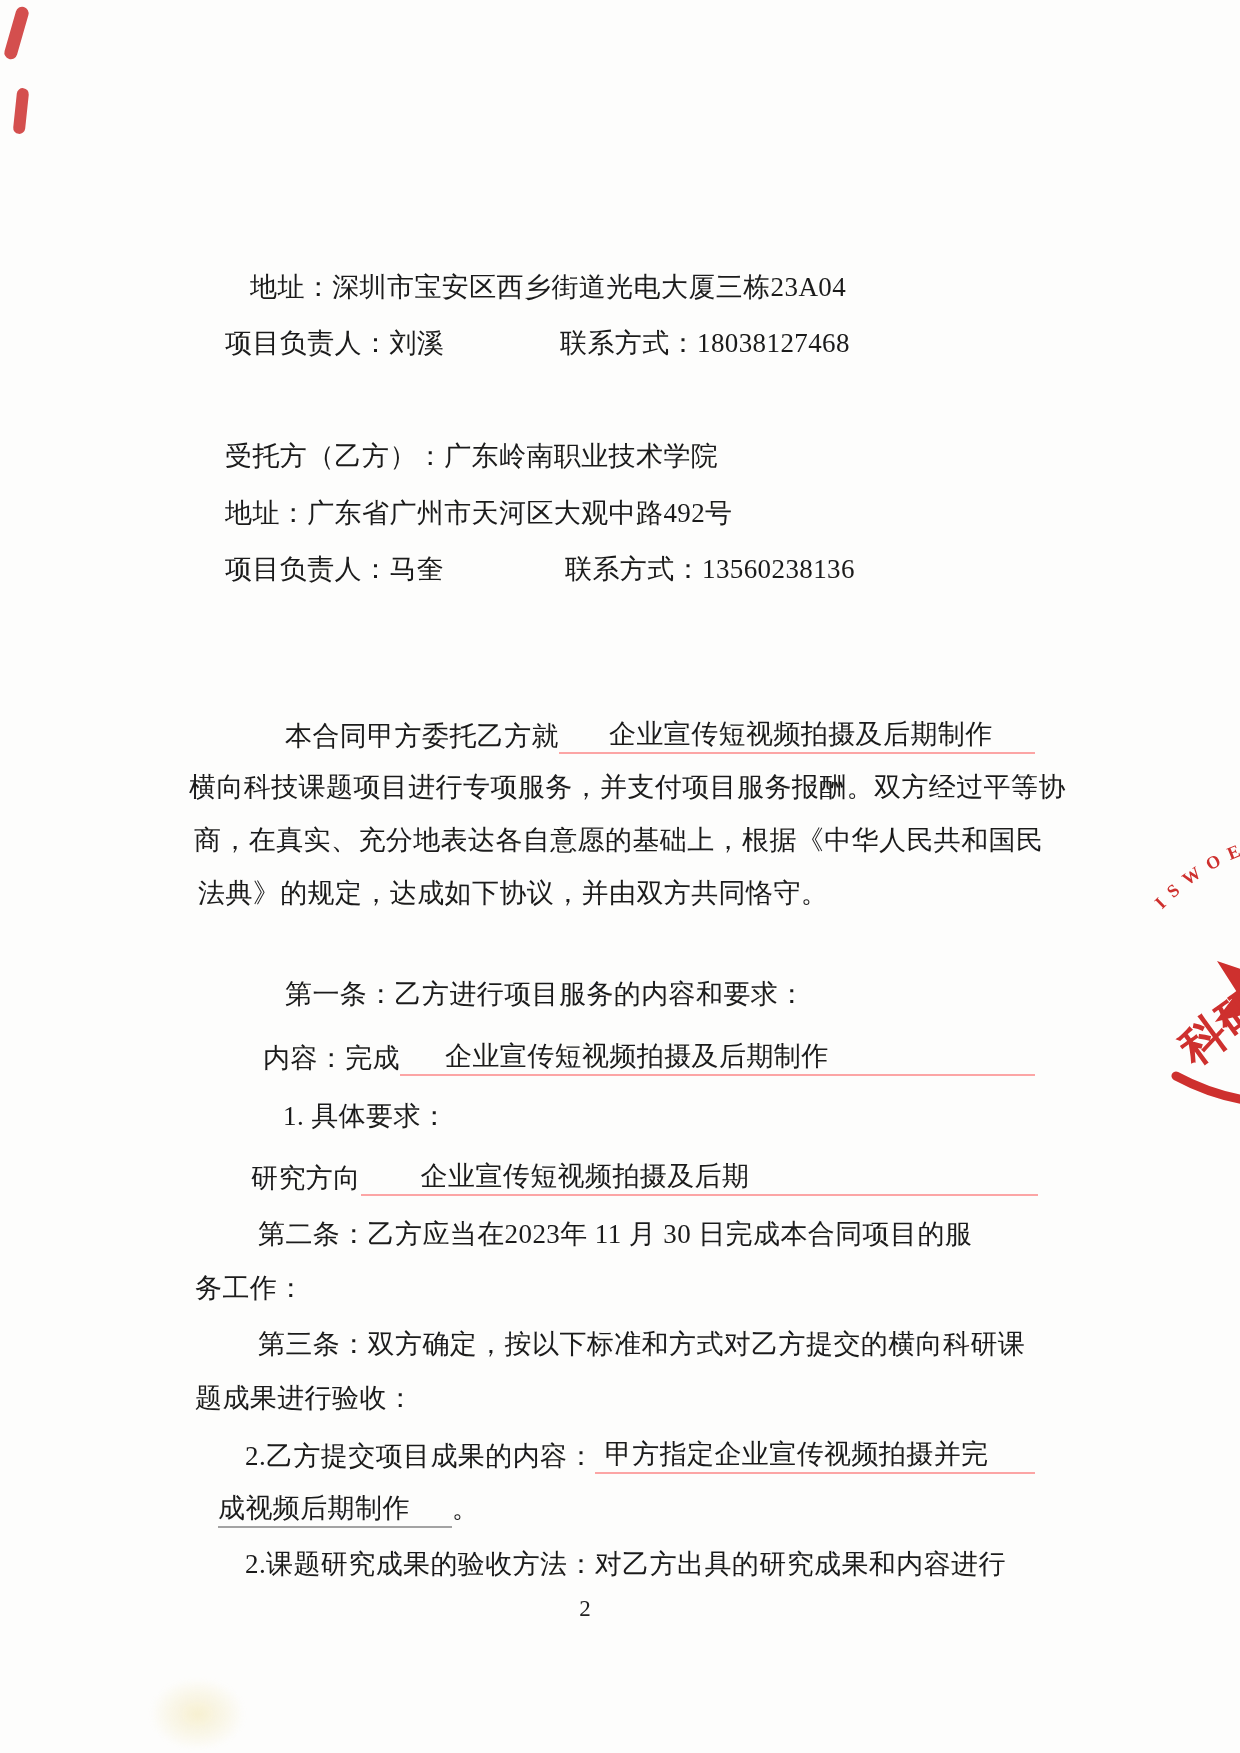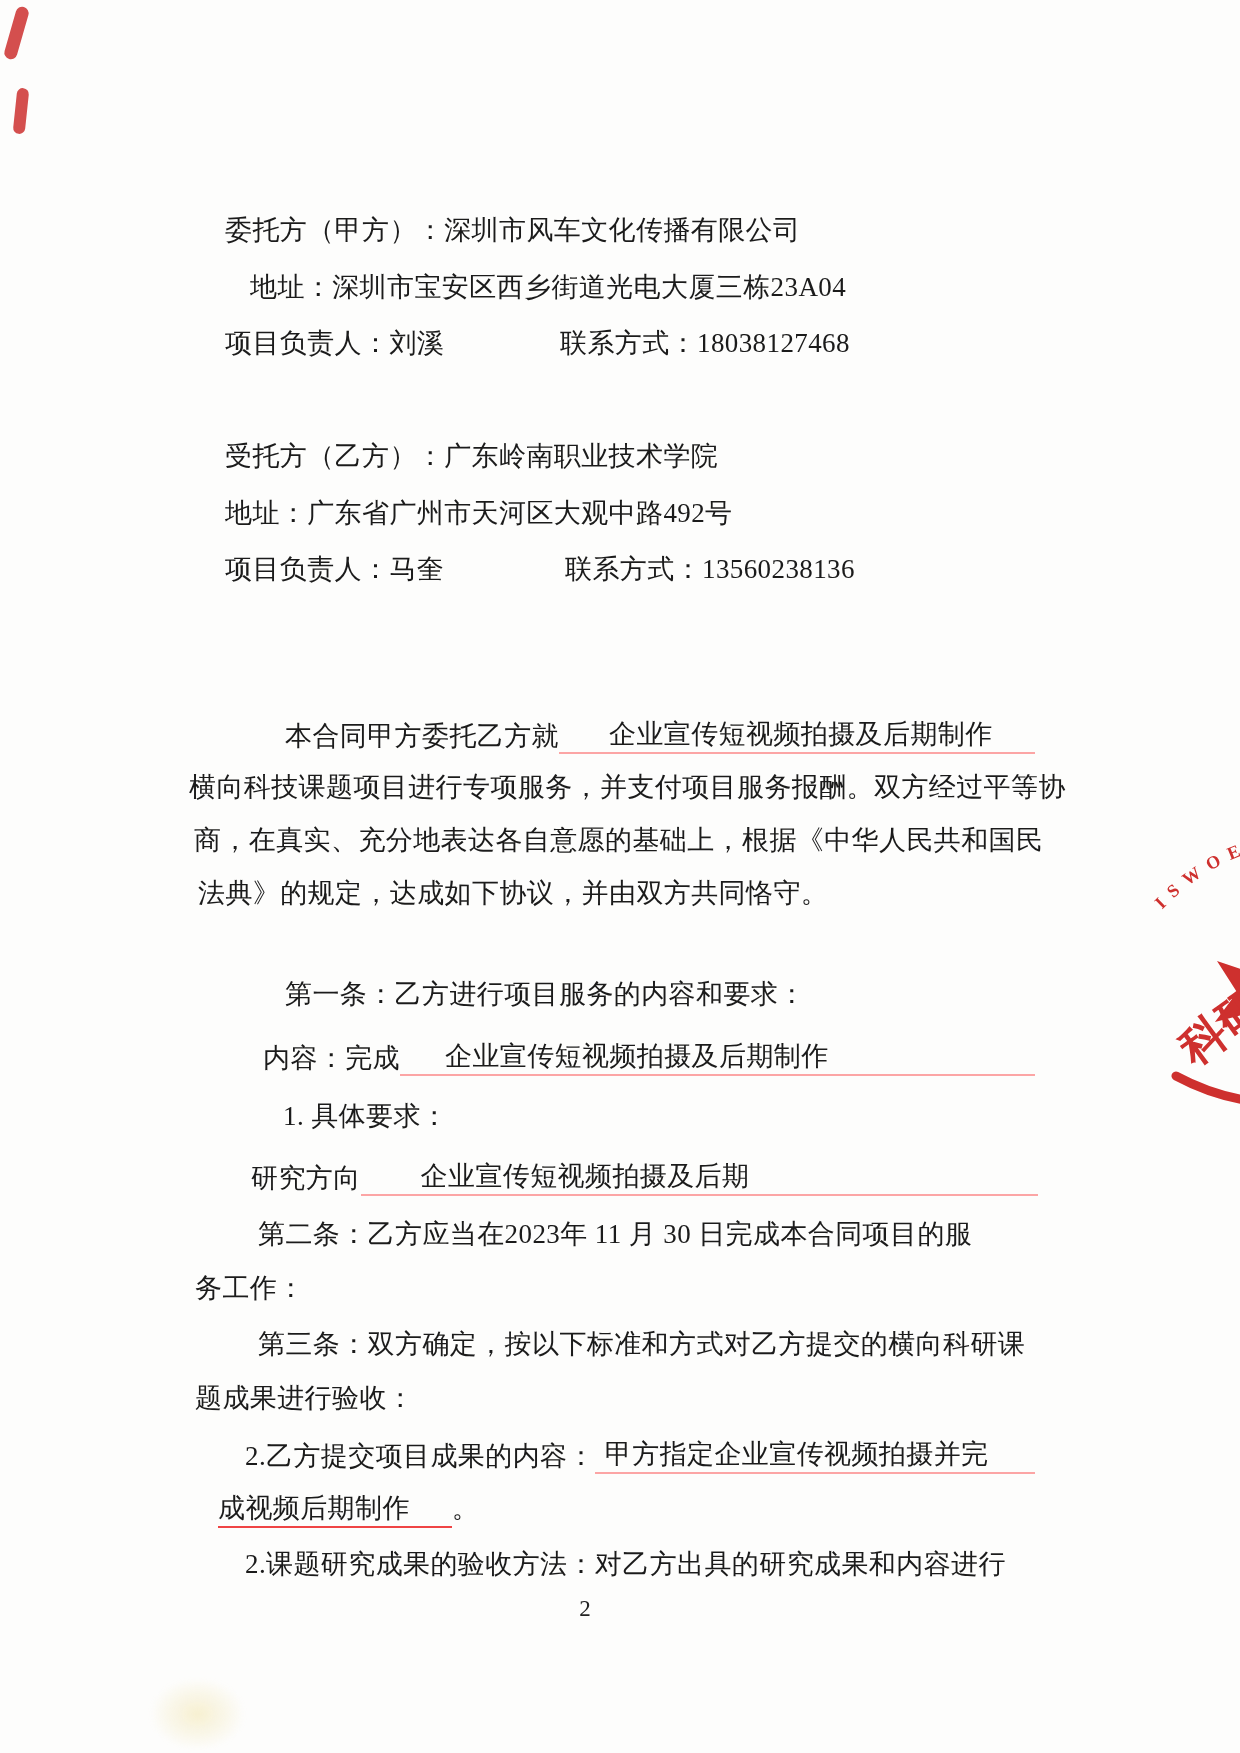--- a/index.html
+++ b/index.html
@@ -18,21 +18,21 @@
     white-space:nowrap;
     line-height:1.25;
     color:#1b1b1b;
   }
   .flexline{display:flex;align-items:flex-end;}
   .ublank{
     border-bottom:2px solid #fca5a5;
     display:inline-block;
   }
   .ufill{flex:1 1 auto;}
-  .uval{border-bottom:2px solid #ef4444;display:inline-block;}
+  .uval{border-bottom:2px solid #a3a3a3;display:inline-block;}
   .gap45{padding-left:45px;}
   .gap50{padding-left:50px;}
   .gap60{padding-left:60px;}
   .pagenum{
     position:absolute;top:1596px;left:0;width:1170px;
     text-align:center;font-size:23px;color:#222;
   }
   
   .redmark{position:absolute;background:rgba(200,30,28,0.78);border-radius:8px;}
   .m1{left:10px;top:6px;width:13px;height:54px;transform:rotate(16deg);}
@@ -43,21 +43,20 @@
     background:radial-gradient(closest-side,rgba(240,226,165,0.5),rgba(240,226,165,0));
     filter:blur(2px);
   }
   .stamp{position:absolute;left:1148px;top:828px;opacity:0.92;}
 </style>
 </head>
 <body>
 
 <div id="page">
 
-  <div class="ln" style="top:214px;left:225px;">委托方（甲方）：深圳市风车文化传播有限公司</div>
   <div class="ln" style="top:271px;left:225px;margin-left:25px;">地址：深圳市宝安区西乡街道光电大厦三栋23A04</div>
   <div class="ln" style="top:327px;left:225px;">项目负责人：刘溪</div>
   <div class="ln" style="top:327px;left:560px;">联系方式：18038127468</div>
 
   <div class="ln" style="top:440px;left:225px;">受托方（乙方）：广东岭南职业技术学院</div>
   <div class="ln" style="top:497px;left:225px;">地址：广东省广州市天河区大观中路492号</div>
   <div class="ln" style="top:553px;left:225px;">项目负责人：马奎</div>
   <div class="ln" style="top:553px;left:565px;">联系方式：13560238136</div>
 
   <div class="ln flexline" style="top:718px;left:285px;width:750px;">

